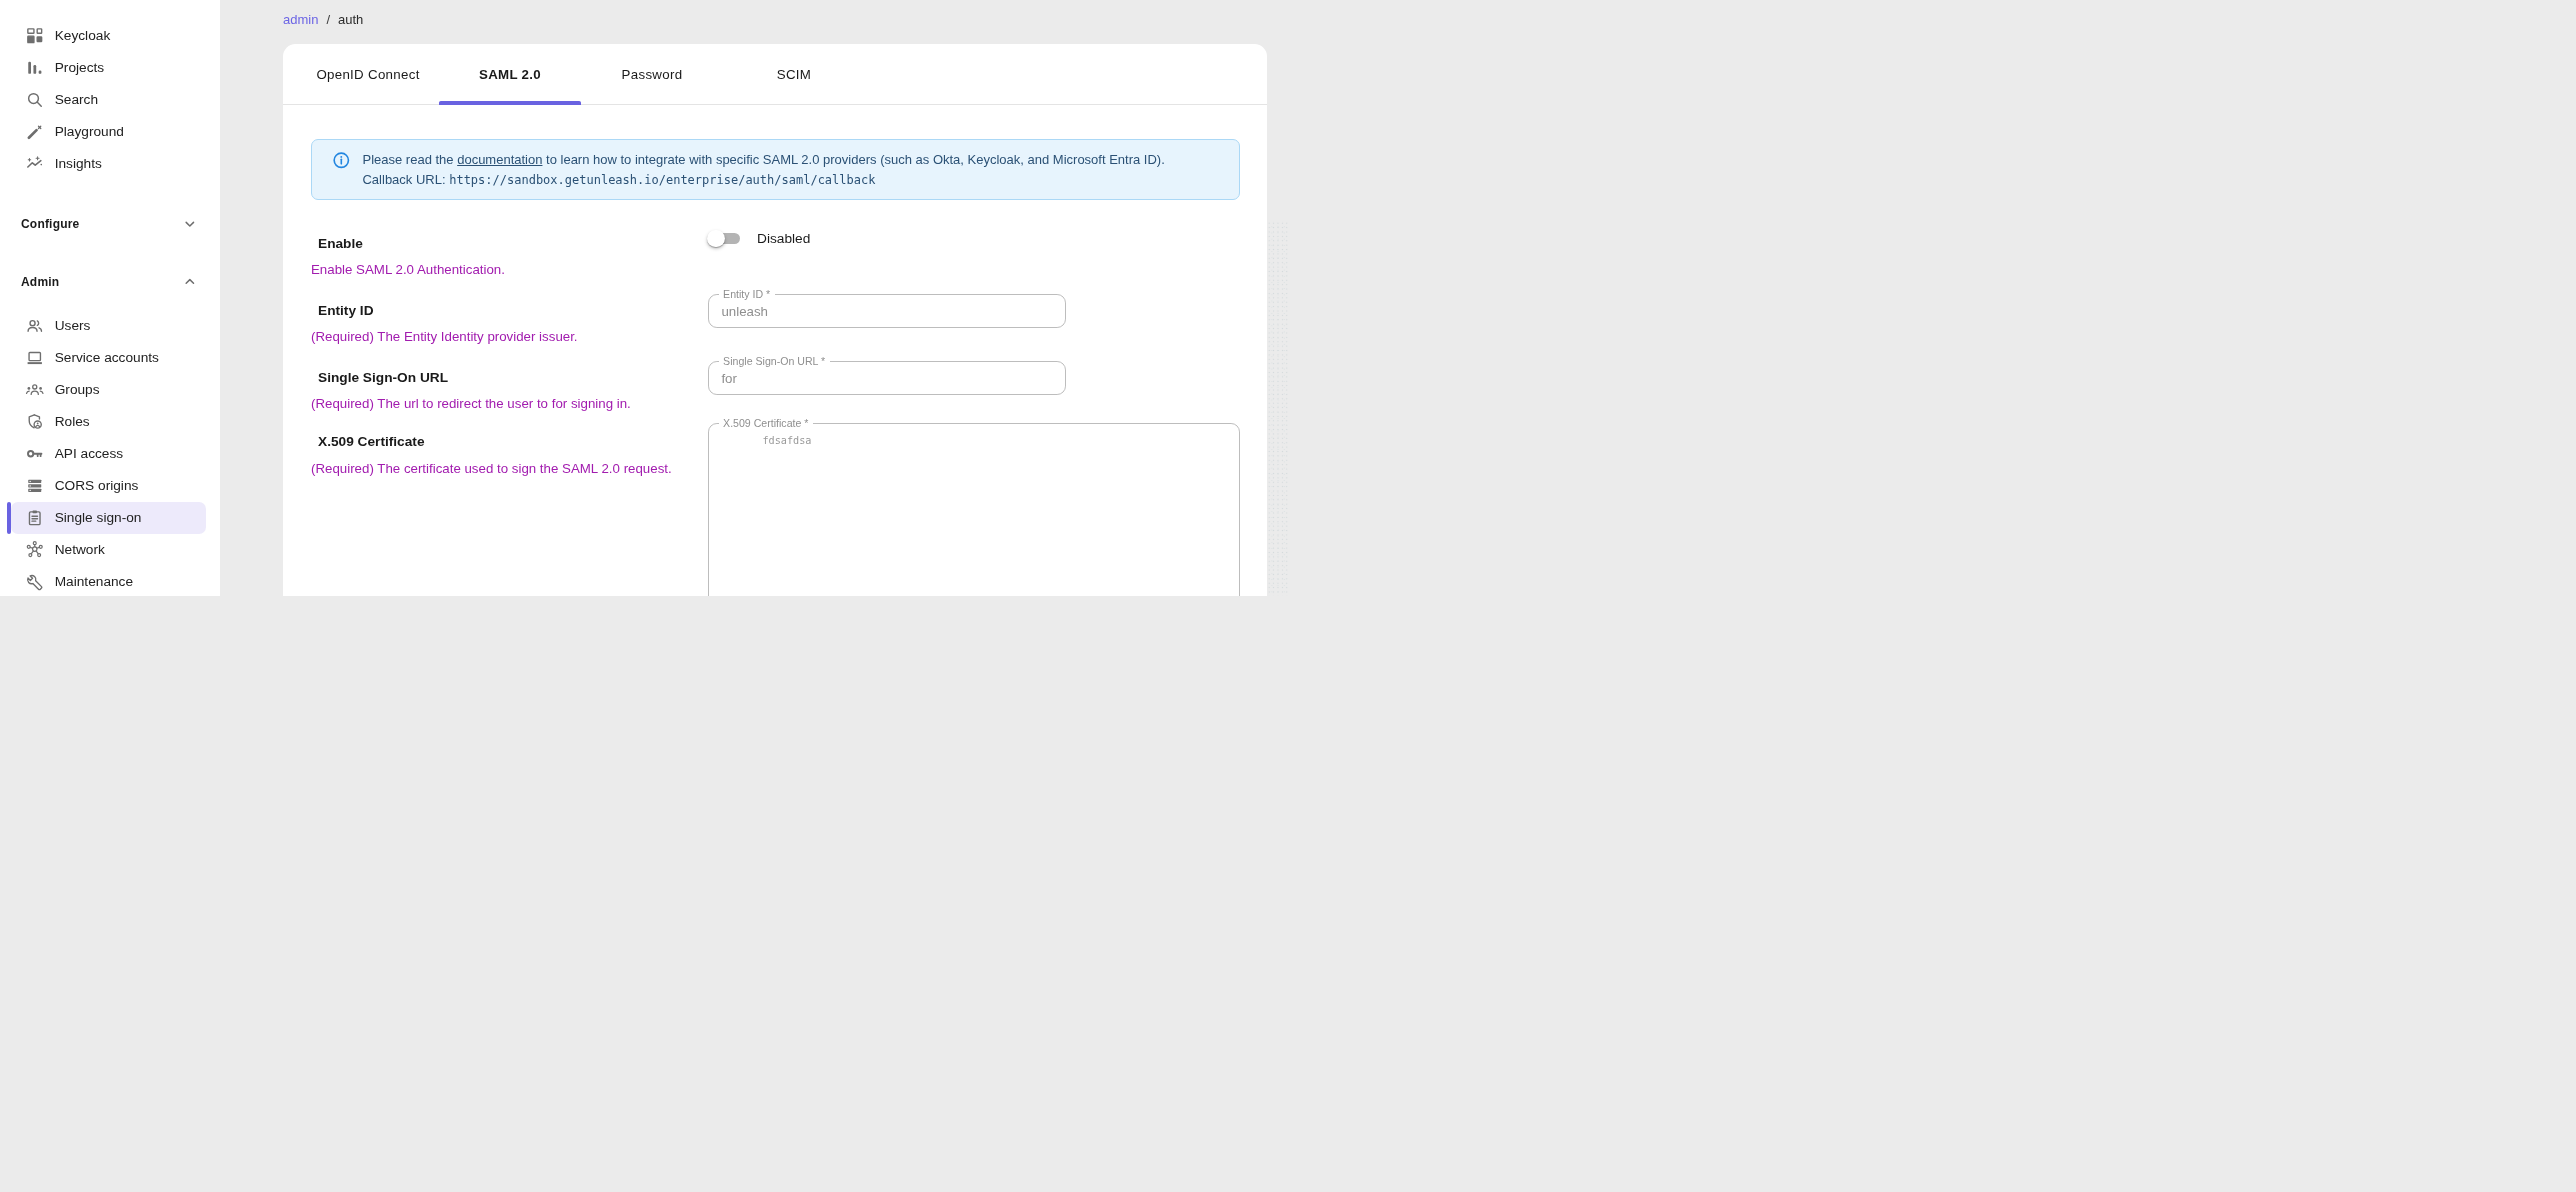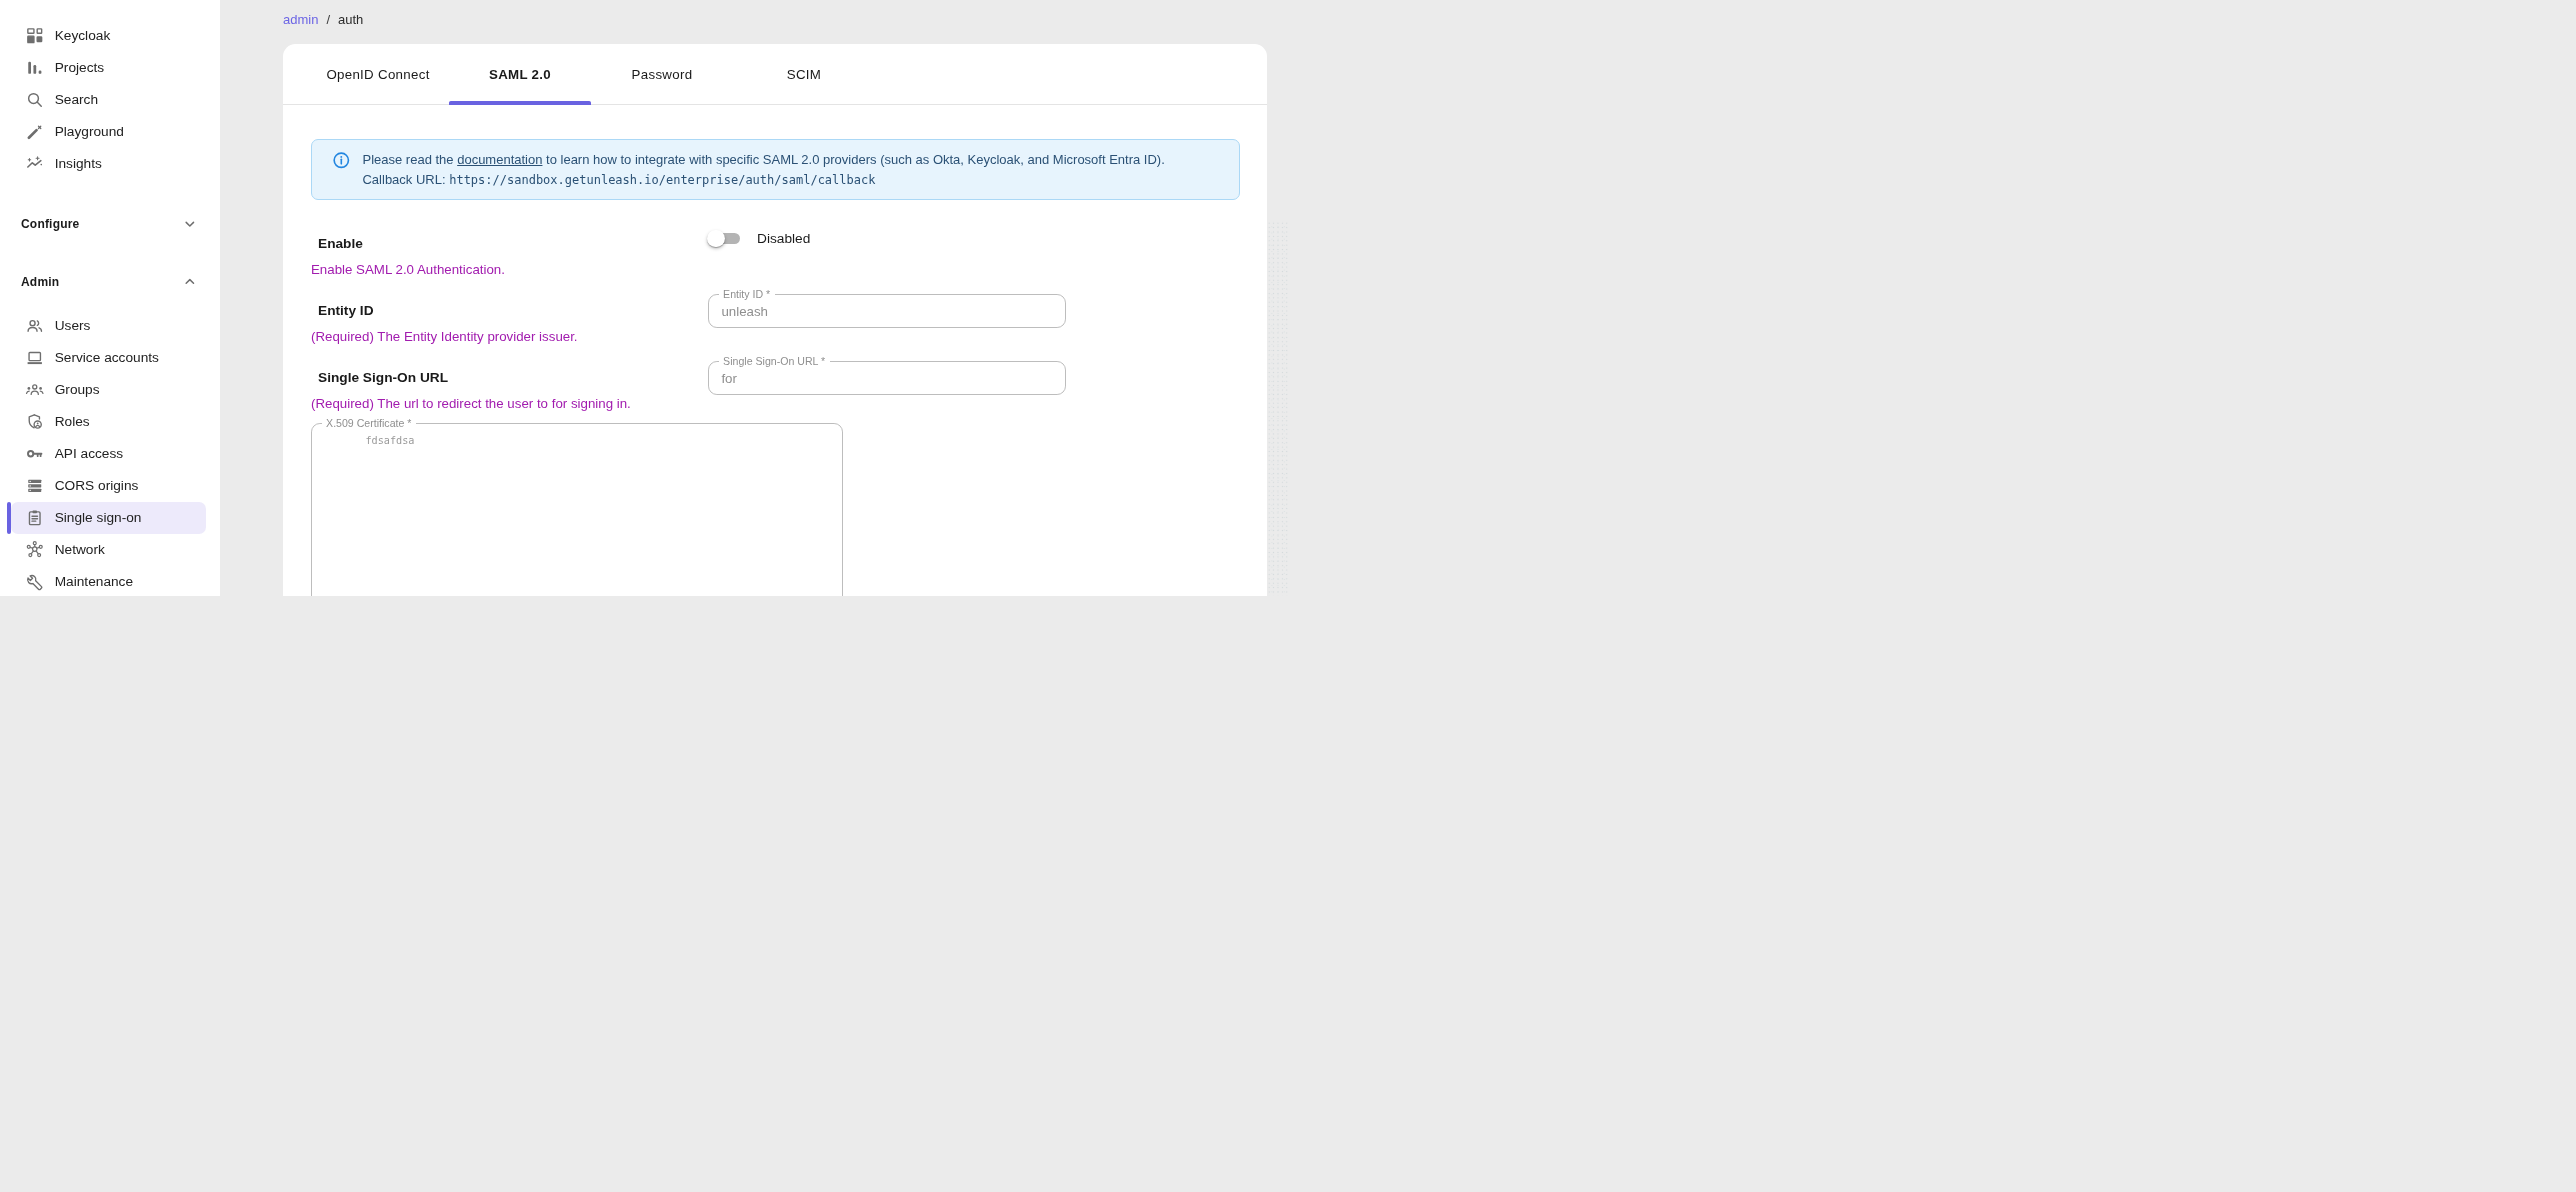--- a/index.html
+++ b/index.html
@@ -18,21 +18,21 @@
   .chev{width:17.7px;height:17.7px;display:flex;}
 
   
   .main{position:absolute;left:220px;top:0;right:0;height:100%;}
   .breadcrumb{position:absolute;left:63px;top:11.5px;font-size:13px;display:flex;gap:8px;align-items:center;}
   .breadcrumb a{color:#6C65E5;text-decoration:none;cursor:pointer;}
   .breadcrumb .sep{color:#3c3c3c;}
   .breadcrumb .current{color:#2b2b2b;}
 
   .card{position:absolute;left:63px;right:21px;top:44px;bottom:-17.7px;background:#fff;border-radius:12.4px 12.4px 0 0;z-index:1;}
-  .tabbar{display:flex;height:60px;border-bottom:0.9px solid #e4e4e4;padding-left:24px;}
+  .tabbar{display:flex;height:60px;border-bottom:0.9px solid #e4e4e4;padding-left:14px;}
   .tab{width:142px;position:relative;display:flex;align-items:center;justify-content:center;font-size:13.3px;letter-spacing:0.3px;color:#1a1a1a;background:none;border:none;font-family:inherit;cursor:pointer;padding:0;}
   .tab.active{font-weight:700;}
   .tab .indicator{position:absolute;left:0;right:0;bottom:-0.9px;height:3.5px;background:#6962E1;border-radius:1.8px 1.8px 0 0;}
 
   .card-body{padding:34px 26.6px 0 28px;}
   .alert{display:flex;align-items:flex-start;background:#E7F4FD;border:0.9px solid #ABD8F6;border-radius:7px;padding:9.7px 14px 9.7px 19.5px;color:#2B5175;font-size:13px;line-height:20px;box-sizing:border-box;}
   .alert-icon{margin-right:12.4px;margin-top:1.8px;flex:none;display:flex;}
   .doc-link{color:inherit;text-decoration:underline;cursor:pointer;}
   .mono{font-family:"DejaVu Sans Mono",monospace;font-size:12px;}
 
@@ -331,20 +331,24 @@
           </div>
           <div class="row-right">
             <div class="field">
               <span class="field-label">Single Sign-On URL *</span>
               <input class="field-input" value="for" style="">
             </div>
           </div>
         </div>
 
         <div class="form-row" style="margin-top:11.5px;">
+          <div class="row-left">
+            <h3 class="row-title">X.509 Certificate</h3>
+            <p class="row-desc">(Required) The certificate used to sign the SAML 2.0 request.</p>
+          </div>
           <div class="row-right">
             <div class="field textarea">
               <span class="field-label">X.509 Certificate *</span>
               <textarea class="field-input" style="">fdsafdsa</textarea>
             </div>
           </div>
         </div>
 
       </div>
     </section>

